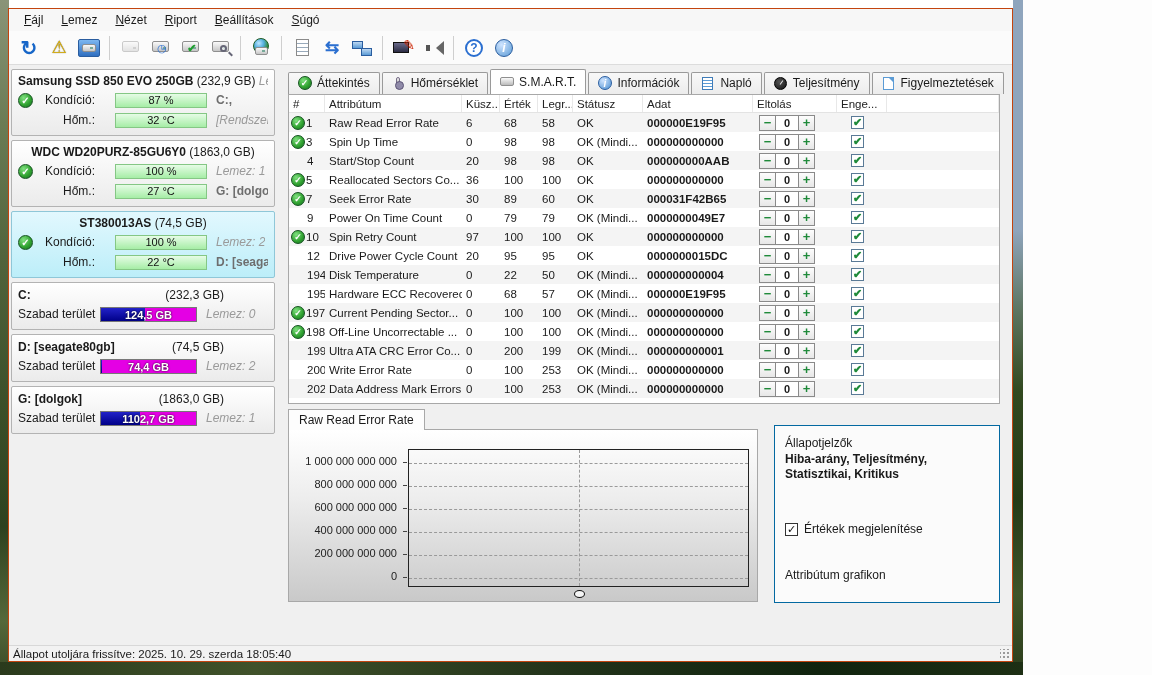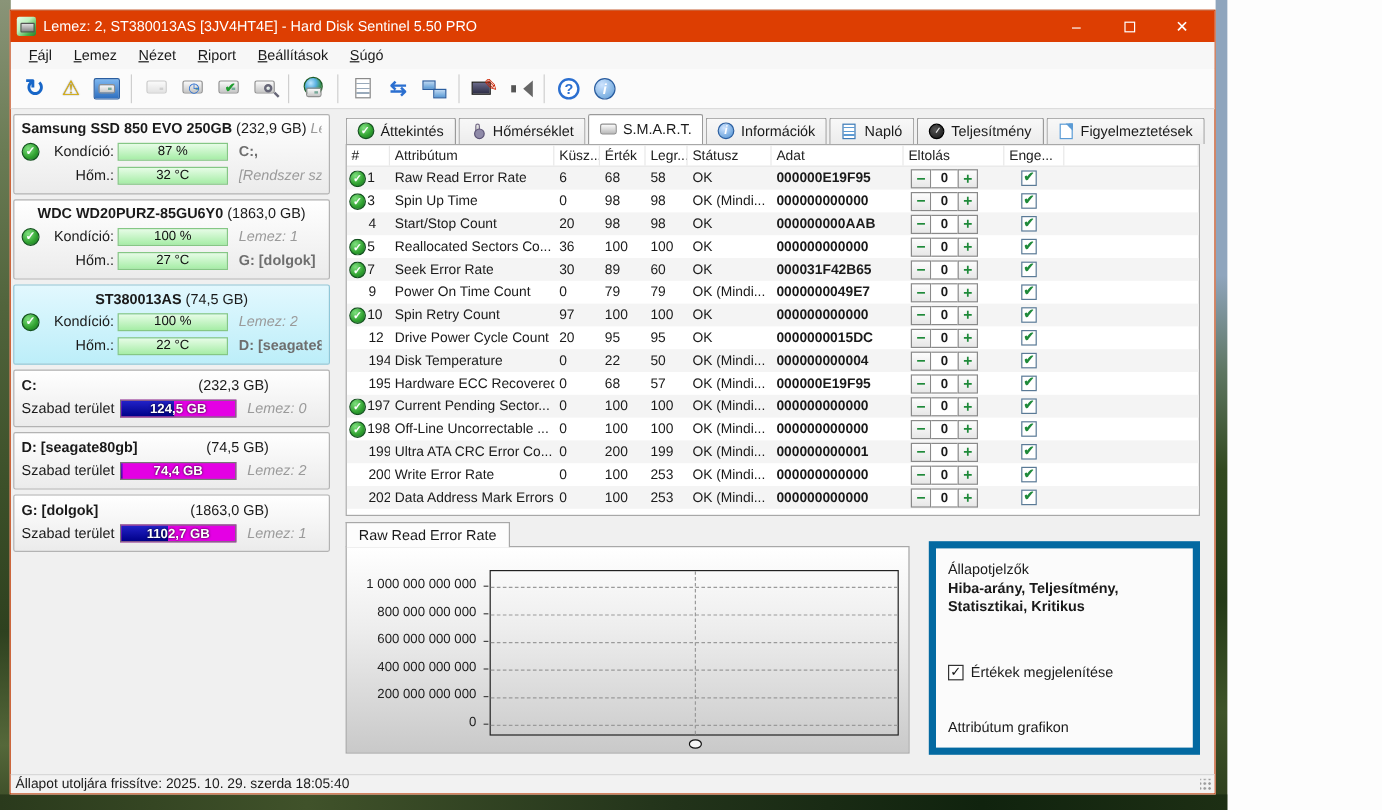--- a/index.html
+++ b/index.html
@@ -77,21 +77,21 @@
   .sidebar { flex:0 0 270px; padding:4px 4px 0 2px; display:flex; flex-direction:column; gap:4px; overflow:hidden; }
   .card { border:1px solid #b3b3b3; border-radius:2px; background:linear-gradient(#ffffff,#ebebeb); padding:3px 6px 5px 6px; }
   .card.selected { background:linear-gradient(#e2f8fe,#bceef9); border-color:#8fc7d8; }
   .card-title { text-align:center; white-space:nowrap; overflow:hidden; height:17px; line-height:17px; }
   .card-title b { font-weight:bold; }
   .card-title .cap { font-weight:normal; }
   .card-title .suffix { color:#9a9a9a; font-style:italic; }
   .drow { display:flex; align-items:center; height:20px; position:relative; white-space:nowrap; }
   .drow .sicon { width:17px; flex:0 0 17px; }
   .status-orb { width:15px; height:15px; border-radius:50%; background:radial-gradient(circle at 35% 30%,#7fe07f,#2ea02e 60%,#1c6b2d); border:1px solid #14521f; color:#fff; font-size:10px; font-weight:bold; display:flex; align-items:center; justify-content:center; }
-  .drow .dlabel { width:60px; text-align:right; margin-right:3px; flex:0 0 60px; }
+  .drow .dlabel { width:60px; text-align:right; margin-right:20px; flex:0 0 60px; }
   .gbar { width:92px; height:15px; flex:0 0 92px; border:1px solid #85c785; background:linear-gradient(#e6fce6,#a6eda6); text-align:center; line-height:13px; font-size:11px; color:#111; }
   .drow .rlabel { margin-left:9px; overflow:hidden; white-space:nowrap; }
   .rlabel.gray-it { color:#9a9a9a; font-style:italic; }
   .rlabel.gray-b { color:#6e6e6e; font-weight:bold; }
   .ptitle { display:flex; height:18px; line-height:18px; }
   .ptitle b { font-weight:bold; }
   .ptitle .pcap { margin-left:auto; margin-right:44px; }
   .prow { display:flex; align-items:center; height:20px; }
   .prow .plabel { width:82px; flex:0 0 82px; }
   .fbar { width:97px; height:15px; flex:0 0 97px; border:1px solid #777; position:relative; background:#e400e4; overflow:hidden; }
@@ -136,21 +136,21 @@
   .chart-tab { position:absolute; left:0; top:1px; height:21px; padding:3px 10px 0 10px; background:#fdfdfd; border:1px solid #a8a8a8; border-bottom:none; z-index:2; white-space:nowrap; }
   .chart-panel { position:absolute; left:0; top:21px; width:470px; height:173px; border:1px solid #a8a8a8;
     background:linear-gradient(180deg,#ffffff 0%,#ededed 40%,#c9c9c9 100%); }
   .plot { position:absolute; left:119px; top:19px; right:8px; bottom:14px; border:1px solid #222; }
   .gridline { position:absolute; left:0; right:0; border-top:1px dashed #9a9a9a; }
   .vline { position:absolute; top:0; bottom:0; left:50%; border-left:1px dashed #9a9a9a; }
   .handle { position:absolute; left:calc(50% + 115px); bottom:3px; width:11px; height:8px; background:#f5f5f5; border:1px solid #111; border-radius:50%; }
   .ytick-label { position:absolute; width:108px; text-align:right; font-size:11px; color:#222; }
   .ytick-mark { position:absolute; width:4px; border-top:1px solid #444; left:114px; }
 
-  .right-panel { position:absolute; right:0; top:17px; width:226px; height:178px; border:6px solid #0369a1; background:#fbfbfb; padding:10px 10px; }
+  .right-panel { position:absolute; right:0; top:17px; width:226px; height:178px; border:1px solid #0369a1; background:#fbfbfb; padding:10px 10px; }
   .rp-flags { font-weight:bold; margin-top:2px; line-height:15px; }
   .rp-check { display:flex; align-items:center; gap:6px; margin-top:40px; }
   .rp-checkbox { width:13px; height:13px; border:1px solid #333; background:#fff; color:#111; font-size:11px; line-height:11px; display:flex; align-items:center; justify-content:center; }
   .rp-combo-label { margin-top:32px; }
   .rp-combo { margin-top:4px; width:205px; height:22px; border:1px solid #8a8a8a; background:linear-gradient(#f6f6f6,#e9e9e9); display:flex; align-items:center; padding:0 6px; }
   .rp-combo .chev { margin-left:auto; color:#444; font-size:10px; }
 
   .statusbar { flex:0 0 16px; background:#f2f2f2; border-top:1px solid #d8d8d8; display:flex; align-items:center; padding:0 4px; font-size:11.5px; position:relative; }
   .grip { position:absolute; right:2px; bottom:2px; width:10px; height:10px;
     background-image:radial-gradient(#9a9a9a 1px, transparent 1.2px); background-size:4px 4px; background-position:bottom right; }
@@ -158,31 +158,20 @@
 </head>
 <body>
 
 <div class="screen">
   <div class="desk-left"></div>
   <div class="desk-right"></div>
   <div class="desk-bottom"></div>
   <div class="white-region"></div>
 
   <div class="window">
-    <div class="titlebar">
-      <span class="app-icon"></span>
-      <span class="title-text">Lemez: 2, ST380013AS [3JV4HT4E]  -  Hard Disk Sentinel 5.50 PRO</span>
-      <span class="win-controls">
-        <span class="win-btn">–</span>
-        <span class="win-btn">
-            <span class="glyph-box"></span>
-          </span>
-        <span class="win-btn">✕</span>
-      </span>
-    </div>
 
     <div class="menubar" id="menubar">
         <span class="menu-item"><u>F</u>ájl</span>
         <span class="menu-item"><u>L</u>emez</span>
         <span class="menu-item"><u>N</u>ézet</span>
         <span class="menu-item"><u>R</u>iport</span>
         <span class="menu-item"><u>B</u>eállítások</span>
         <span class="menu-item"><u>S</u>úgó</span>
       </div>
     <div class="toolbar" id="toolbar">

